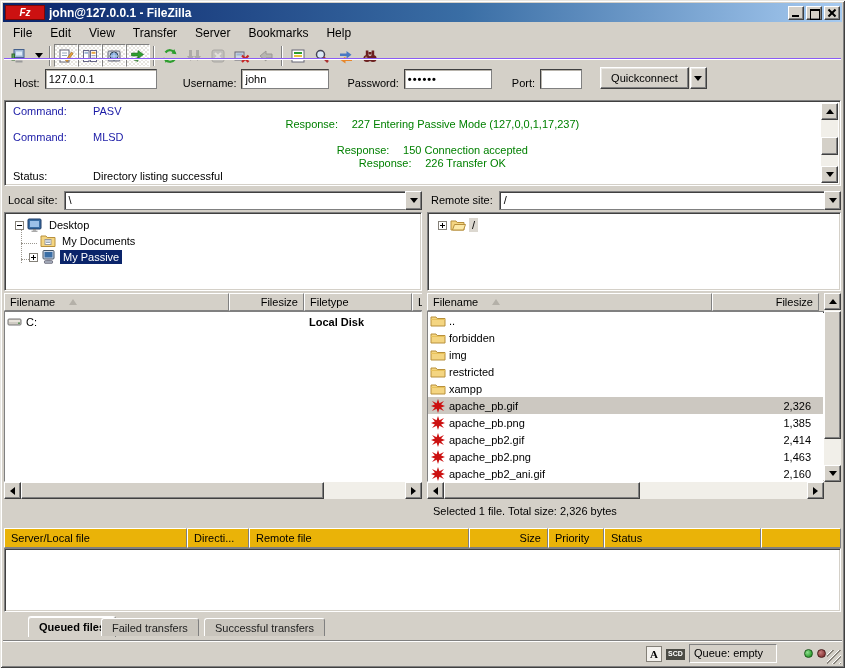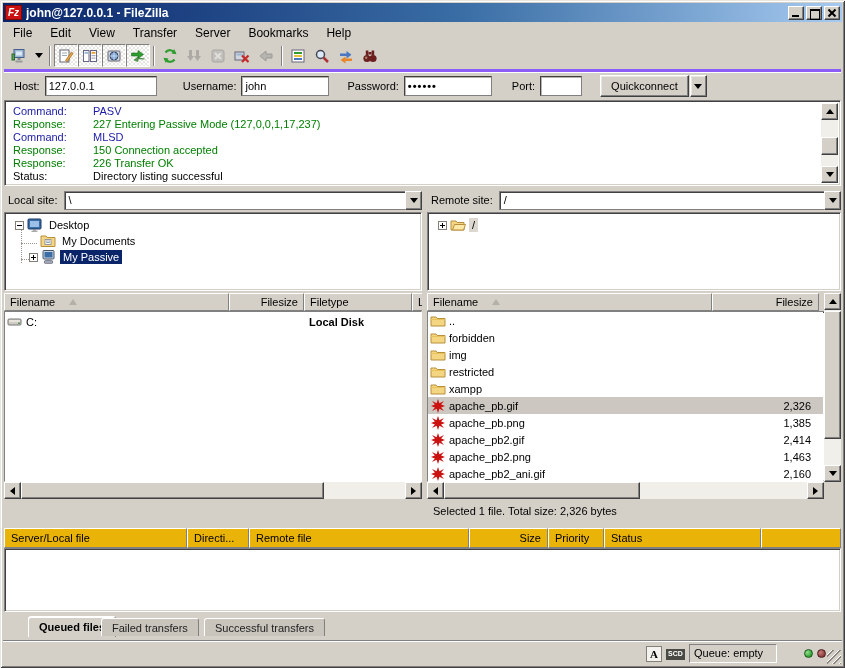--- a/index.html
+++ b/index.html
@@ -5,21 +5,21 @@
   * { box-sizing: border-box; margin:0; padding:0; }
   html,body { width:845px; height:668px; }
   body { font-family:"Liberation Sans","DejaVu Sans",sans-serif; font-size:11px; color:#000; background:#d4d0c8; overflow:hidden; }
   .win { position:absolute; left:0; top:0; width:845px; height:668px; background:#d4d0c8;
          box-shadow: inset 1px 1px 0 #e8e6e1, inset -1px -1px 0 #404040, inset 2px 2px 0 #fff, inset -2px -2px 0 #808080; }
 
   
   .titlebar { position:absolute; left:3px; top:3px; right:3px; height:19px;
               background:linear-gradient(90deg,#0a246a 0%,#3a6ea5 55%,#a6caf0 100%);
               display:flex; align-items:center; padding:0 2px; }
-  .app-icon { width:17px; height:15px; background:#cc1111; border:1px solid #7a0808; color:#fff;
+  .app-icon { width:40px; height:15px; background:#cc1111; border:1px solid #7a0808; color:#fff;
               font-weight:bold; font-size:10px; font-style:italic; display:flex; align-items:center; justify-content:center; margin-right:4px; }
   .title { color:#fff; font-weight:bold; font-size:12px; flex:1; white-space:nowrap; overflow:hidden; }
   .tb-btn { width:16px; height:14px; background:#d4d0c8; border:1px solid; border-color:#fff #404040 #404040 #fff;
             box-shadow: inset -1px -1px 0 #808080; margin-left:2px; position:relative; display:inline-block; }
   .tb-btn.min::after { content:""; position:absolute; left:3px; bottom:2px; width:7px; height:2px; background:#000; }
   .tb-btn.max::after { content:""; position:absolute; left:3px; top:2px; width:8px; height:8px; border:1px solid #000; border-top-width:2px; }
   .tb-btn.close::before, .tb-btn.close::after { content:""; position:absolute; left:2px; top:5px; width:10px; height:2px; background:#000; }
   .tb-btn.close::before { transform:rotate(45deg); }
   .tb-btn.close::after { transform:rotate(-45deg); }
 
@@ -32,42 +32,42 @@
   .tsep { width:2px; height:20px; margin:0 3px; border-left:1px solid #808080; border-right:1px solid #fff; }
   .tbtn { width:24px; height:23px; display:flex; align-items:center; justify-content:center; border:1px solid transparent; }
   .tbtn.pressed { border-color:#808080 #fff #fff #808080; background-color:#e7e5df;
                   background-image:conic-gradient(#fff 25%, rgba(0,0,0,0) 0 50%, #fff 0 75%, rgba(0,0,0,0) 0); background-size:4px 4px; }
   .tbtn.drop { width:15px; }
   .tbtn.disabled { opacity:.45; filter:grayscale(1); }
   .tbtn svg { display:block; }
   .drop-arrow { width:0; height:0; border-left:4px solid transparent; border-right:4px solid transparent; border-top:5px solid #000; }
 
   
-  .qcbar { position:absolute; left:4px; top:69px; right:4px; height:31px; border-top:3px solid #8b5cf6;
-           box-shadow: inset 0 1px 0 #fff; display:flex; align-items:center; padding-left:10px; }
+  .qcbar { position:absolute; left:4px; top:58px; right:4px; height:31px; border-top:1px solid #8b5cf6;
+           box-shadow: inset 0 1px 0 #fff; display:flex; align-items:flex-end; padding-left:10px; }
   .qcbar label { margin-right:5px; }
   .field { height:20px; background:#fff; border:1px solid #808080; border-top-color:#404040; border-left-color:#404040;
            box-shadow: inset 1px 1px 0 #b8b4ac; padding:2px 3px; font-size:11px; font-family:inherit; }
   .f-host { width:112px; margin-right:26px; }
   .f-user { width:88px; margin-right:18px; }
   .f-pass { width:88px; margin-right:20px; letter-spacing:1px; font-weight:bold; }
   .f-port { width:42px; margin-right:18px; }
   .btn { height:22px; background:#d4d0c8; border:1px solid; border-color:#fff #404040 #404040 #fff;
          box-shadow: inset -1px -1px 0 #808080, inset 1px 1px 0 #e8e6e1; padding:0 10px; font-size:11px; font-family:inherit; }
   .qc-drop { width:17px; height:22px; padding:0; display:inline-flex; align-items:center; justify-content:center; margin-left:1px; }
 
   
   .sunken { background:#fff; border:1px solid; border-color:#808080 #fff #fff #808080; box-shadow: inset 1px 1px 0 #404040, inset -1px -1px 0 #d4d0c8; }
 
   
   .log { position:absolute; left:4px; top:100px; width:837px; height:86px; }
   .log-inner { position:absolute; inset:2px; background:#fff; padding:2px 0 0 6px; line-height:13px; white-space:nowrap; overflow:hidden; }
   .log-line .lbl { display:inline-block; width:80px; }
   .log-line.command { color:#1a1aa6; }
-  .log-line.response { color:#008000; }
+  .log-line.response { color:#008000;text-align:center; }
   .log-line.status { color:#000; }
 
   
   .vscroll { position:absolute; width:17px; background:#f1efe9; }
   .hscroll { position:absolute; height:17px; background:#f1efe9; }
   .sb-btn { position:absolute; width:17px; height:17px; background:#d4d0c8; border:1px solid; border-color:#fff #404040 #404040 #fff;
             box-shadow: inset -1px -1px 0 #808080; display:flex; align-items:center; justify-content:center; }
   .sb-thumb { position:absolute; background:#d4d0c8; border:1px solid; border-color:#fff #404040 #404040 #fff; box-shadow: inset -1px -1px 0 #808080; }
   .tri-up { width:0; height:0; border-left:4px solid transparent; border-right:4px solid transparent; border-bottom:5px solid #000; }
   .tri-down { width:0; height:0; border-left:4px solid transparent; border-right:4px solid transparent; border-top:5px solid #000; }

